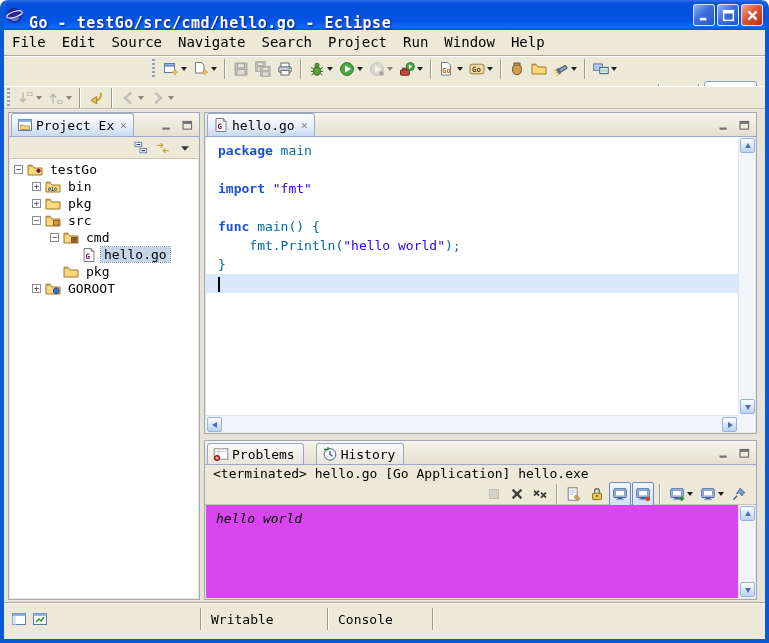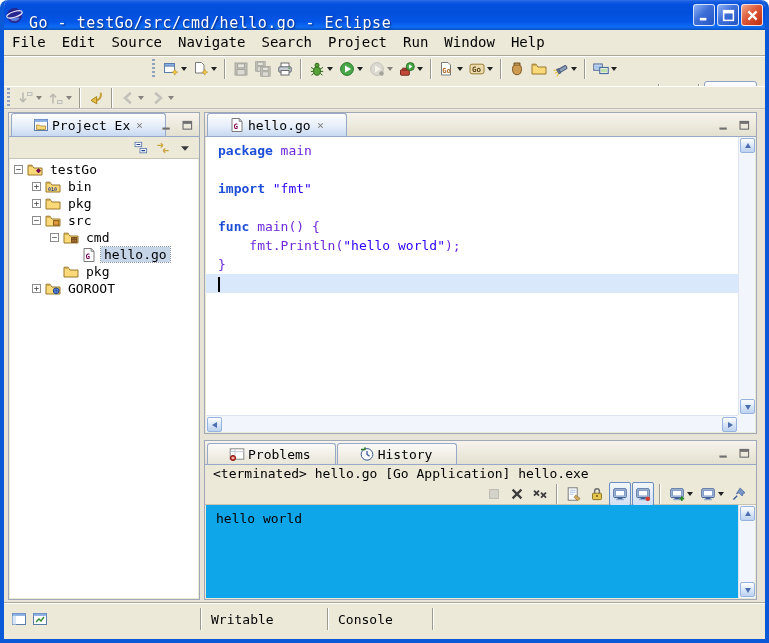--- a/index.html
+++ b/index.html
@@ -6,21 +6,21 @@
   html,body{background:#fff;}
   body{font-family:"DejaVu Sans Mono","Liberation Mono",monospace;}
   .window{position:relative;width:769px;height:643px;background:#ECE9D8;
     border-left:4px solid #0C59D8;border-right:4px solid #0C59D8;border-bottom:4px solid #0C59D8;
     border-radius:8px 8px 0 0;overflow:hidden;}
   
   .titlebar{position:absolute;top:0;left:-4px;right:-4px;height:30px;display:flex;align-items:center;
     padding:0 6px;border-radius:7px 7px 0 0;
     background:linear-gradient(180deg,#2B70EA 0%,#1358E0 8%,#0351DE 16%,#034FDC 45%,#0456E8 72%,#0E6CF4 90%,#0A52C0 100%);}
   .app-icon svg{display:block;width:17px;height:17px;}
-  .title-text{flex:1;color:#fff;font-weight:normal;font-size:15px;margin-left:6px;letter-spacing:.5px;
+  .title-text{flex:1;color:#fff;font-weight:bold;font-size:15px;margin-left:6px;letter-spacing:.5px;
     white-space:nowrap;overflow:hidden;text-shadow:1px 1px 2px rgba(0,20,90,.85);margin-top:16px;}
   .winbtns{display:flex;gap:2px;}
   .wbtn{width:22px;height:22px;border:1px solid rgba(255,255,255,.8);border-radius:3px;
     display:flex;align-items:center;justify-content:center;}
   .wbtn span,.wbtn svg{display:block;width:15px;height:15px;}
   .wbtn.min,.wbtn.max{background:linear-gradient(135deg,#8FB2F6 0%,#3E6FD8 45%,#2456C4 100%);}
   .wbtn.close{background:linear-gradient(135deg,#F2A88C 0%,#DC5838 45%,#BC2E0E 100%);}
   
   .menubar{position:absolute;top:30px;left:0;right:0;height:26px;background:#ECE9D8;
     border-bottom:1px solid #ACA899;display:flex;align-items:center;font-size:14px;}
@@ -42,21 +42,21 @@
     border:1px solid #8CA0C4;border-radius:3px;background:linear-gradient(#FEFEFE,#D8E4F4);}
   .etch{position:absolute;top:108px;left:0;right:0;height:2px;background:linear-gradient(#ACA899,#FFFFFF);}
   
   .workbench{position:absolute;top:110px;left:0;width:761px;height:492px;background:#E7E3D6;}
   .view{position:absolute;background:#ECE9D8;border:1px solid #A0A8B8;}
   .explorer{left:4px;top:2px;width:192px;height:488px;}
   .editorv{left:200px;top:2px;width:553px;height:322px;}
   .consolev{left:200px;top:330px;width:553px;height:160px;}
   .tabrow{position:relative;height:24px;display:flex;align-items:flex-end;padding-left:2px;
     background:linear-gradient(#F6F4EC,#E4E0D0);border-bottom:1px solid #98A8C8;}
-  .tab{display:inline-flex;align-items:center;height:21px;padding:0 21px;margin-right:1px;font-size:13px;
+  .tab{display:inline-flex;align-items:center;height:21px;padding:0 5px;margin-right:12px;font-size:13px;
     border:1px solid #98A8C8;border-bottom:none;border-radius:3px 3px 0 0;background:linear-gradient(#FBFAF6,#E8E5D8);}
   .tab.sel{background:linear-gradient(180deg,#FEFEFE 0%,#E6EEF9 55%,#C7D9F1 100%);height:23px;}
   .tlabel{margin:0 3px;white-space:nowrap;}
   .tclose{margin-left:2px;}
   .tclose svg{display:block;width:9px;height:9px;}
   .view-ctrl{position:absolute;right:3px;top:4px;display:flex;gap:3px;}
   .vbtn{width:18px;height:16px;display:flex;align-items:center;justify-content:center;}
   .vbtn svg{display:block;width:13px;height:13px;}
   .view-toolbar{height:22px;display:flex;justify-content:flex-end;align-items:center;gap:2px;
     padding-right:4px;background:#ECE9D8;border-bottom:1px solid #C8C4B4;}
@@ -72,41 +72,41 @@
   .tree-icon svg{display:block;width:16px;height:16px;}
   .tree-label{padding:0 3px;}
   .tree-row.selected .tree-label{background:#C6D5E8;outline:1px dotted #8496AC;}
   
   .editor-body{position:absolute;top:24px;left:1px;right:1px;bottom:1px;background:#fff;}
   .code{position:absolute;top:0;left:0;right:17px;bottom:17px;padding-top:4px;font-size:13px;line-height:19px;overflow:hidden;}
   .code-line{white-space:pre;height:19px;padding-left:12px;}
   .code-line.current{background:#D9E9FB;}
   .tok-kw{color:#1d4ed8;font-weight:bold;}
   .tok-str{color:#2A00FF;}
-  .tok-pl{color:#6d28d9;}
+  .tok-pl{color:#0369a1;}
   .cursor{display:inline-block;width:2px;height:15px;background:#000;vertical-align:middle;}
   
   .sbv{position:absolute;top:0;right:0;width:17px;bottom:17px;background:#F2F5FB;border-left:1px solid #DCE4F0;}
   .sbv.full{bottom:0;}
   .sbh{position:absolute;left:0;right:17px;bottom:0;height:17px;background:#F2F5FB;border-top:1px solid #DCE4F0;}
   .sbc{position:absolute;right:0;bottom:0;width:17px;height:17px;background:#F2F5FB;}
   .sbtn{position:absolute;width:15px;height:15px;background:linear-gradient(#FDFEFF,#D7E5F7 55%,#BCD2EF);
     border:1px solid #95B3DE;border-radius:2px;}
   .sbtn.t{top:1px;left:1px;} .sbtn.b{bottom:1px;left:1px;}
   .sbtn.l{left:1px;top:1px;} .sbtn.r{right:1px;top:1px;}
   .sbtn::after{content:'';position:absolute;}
   .a-up::after{left:3.5px;top:4px;border:3px solid transparent;border-bottom:5px solid #4D6FB0;border-top:none;}
   .a-down::after{left:3.5px;top:5px;border:3px solid transparent;border-top:5px solid #4D6FB0;border-bottom:none;}
   .a-left::after{left:4px;top:3.5px;border:3px solid transparent;border-right:5px solid #4D6FB0;border-left:none;}
   .a-right::after{left:5px;top:3.5px;border:3px solid transparent;border-left:5px solid #4D6FB0;border-right:none;}
   
   .console-header{height:18px;line-height:18px;padding-left:8px;font-size:13px;background:#ECE9D8;color:#000;white-space:nowrap;}
   .console-toolbar{height:22px;display:flex;justify-content:flex-end;align-items:center;gap:1px;
     padding-right:6px;background:#ECE9D8;border-bottom:1px solid #C8C4B4;}
-  .console-body{position:absolute;top:64px;left:1px;right:1px;bottom:1px;background:#0ea5e9;}
+  .console-body{position:absolute;top:64px;left:1px;right:1px;bottom:1px;background:#d946ef;font-style:italic;}
   .console-out{position:absolute;top:0;left:0;right:17px;bottom:0;padding:6px 0 0 10px;font-size:13px;white-space:pre;}
   
   .statusbar{position:absolute;left:0;right:0;top:602px;height:33px;background:#ECE9D8;display:flex;align-items:center;
     font-size:13px;border-top:1px solid #ACA899;box-shadow:inset 0 1px 0 #FFFFFF;}
   .sb-left{width:196px;height:100%;display:flex;align-items:center;gap:5px;padding-left:7px;}
   .sb-left span svg{display:block;width:16px;height:16px;}
   .sb-div{width:2px;height:22px;background:linear-gradient(90deg,#9C9A8C 1px,#FFFFFF 1px);}
   .sb-cell{height:100%;display:flex;align-items:center;padding-left:9px;}
   .sb-cell.w1{width:125px;} .sb-cell.w2{width:103px;} .sb-cell.rest{flex:1;}
   [data-icon] svg{display:block;}

